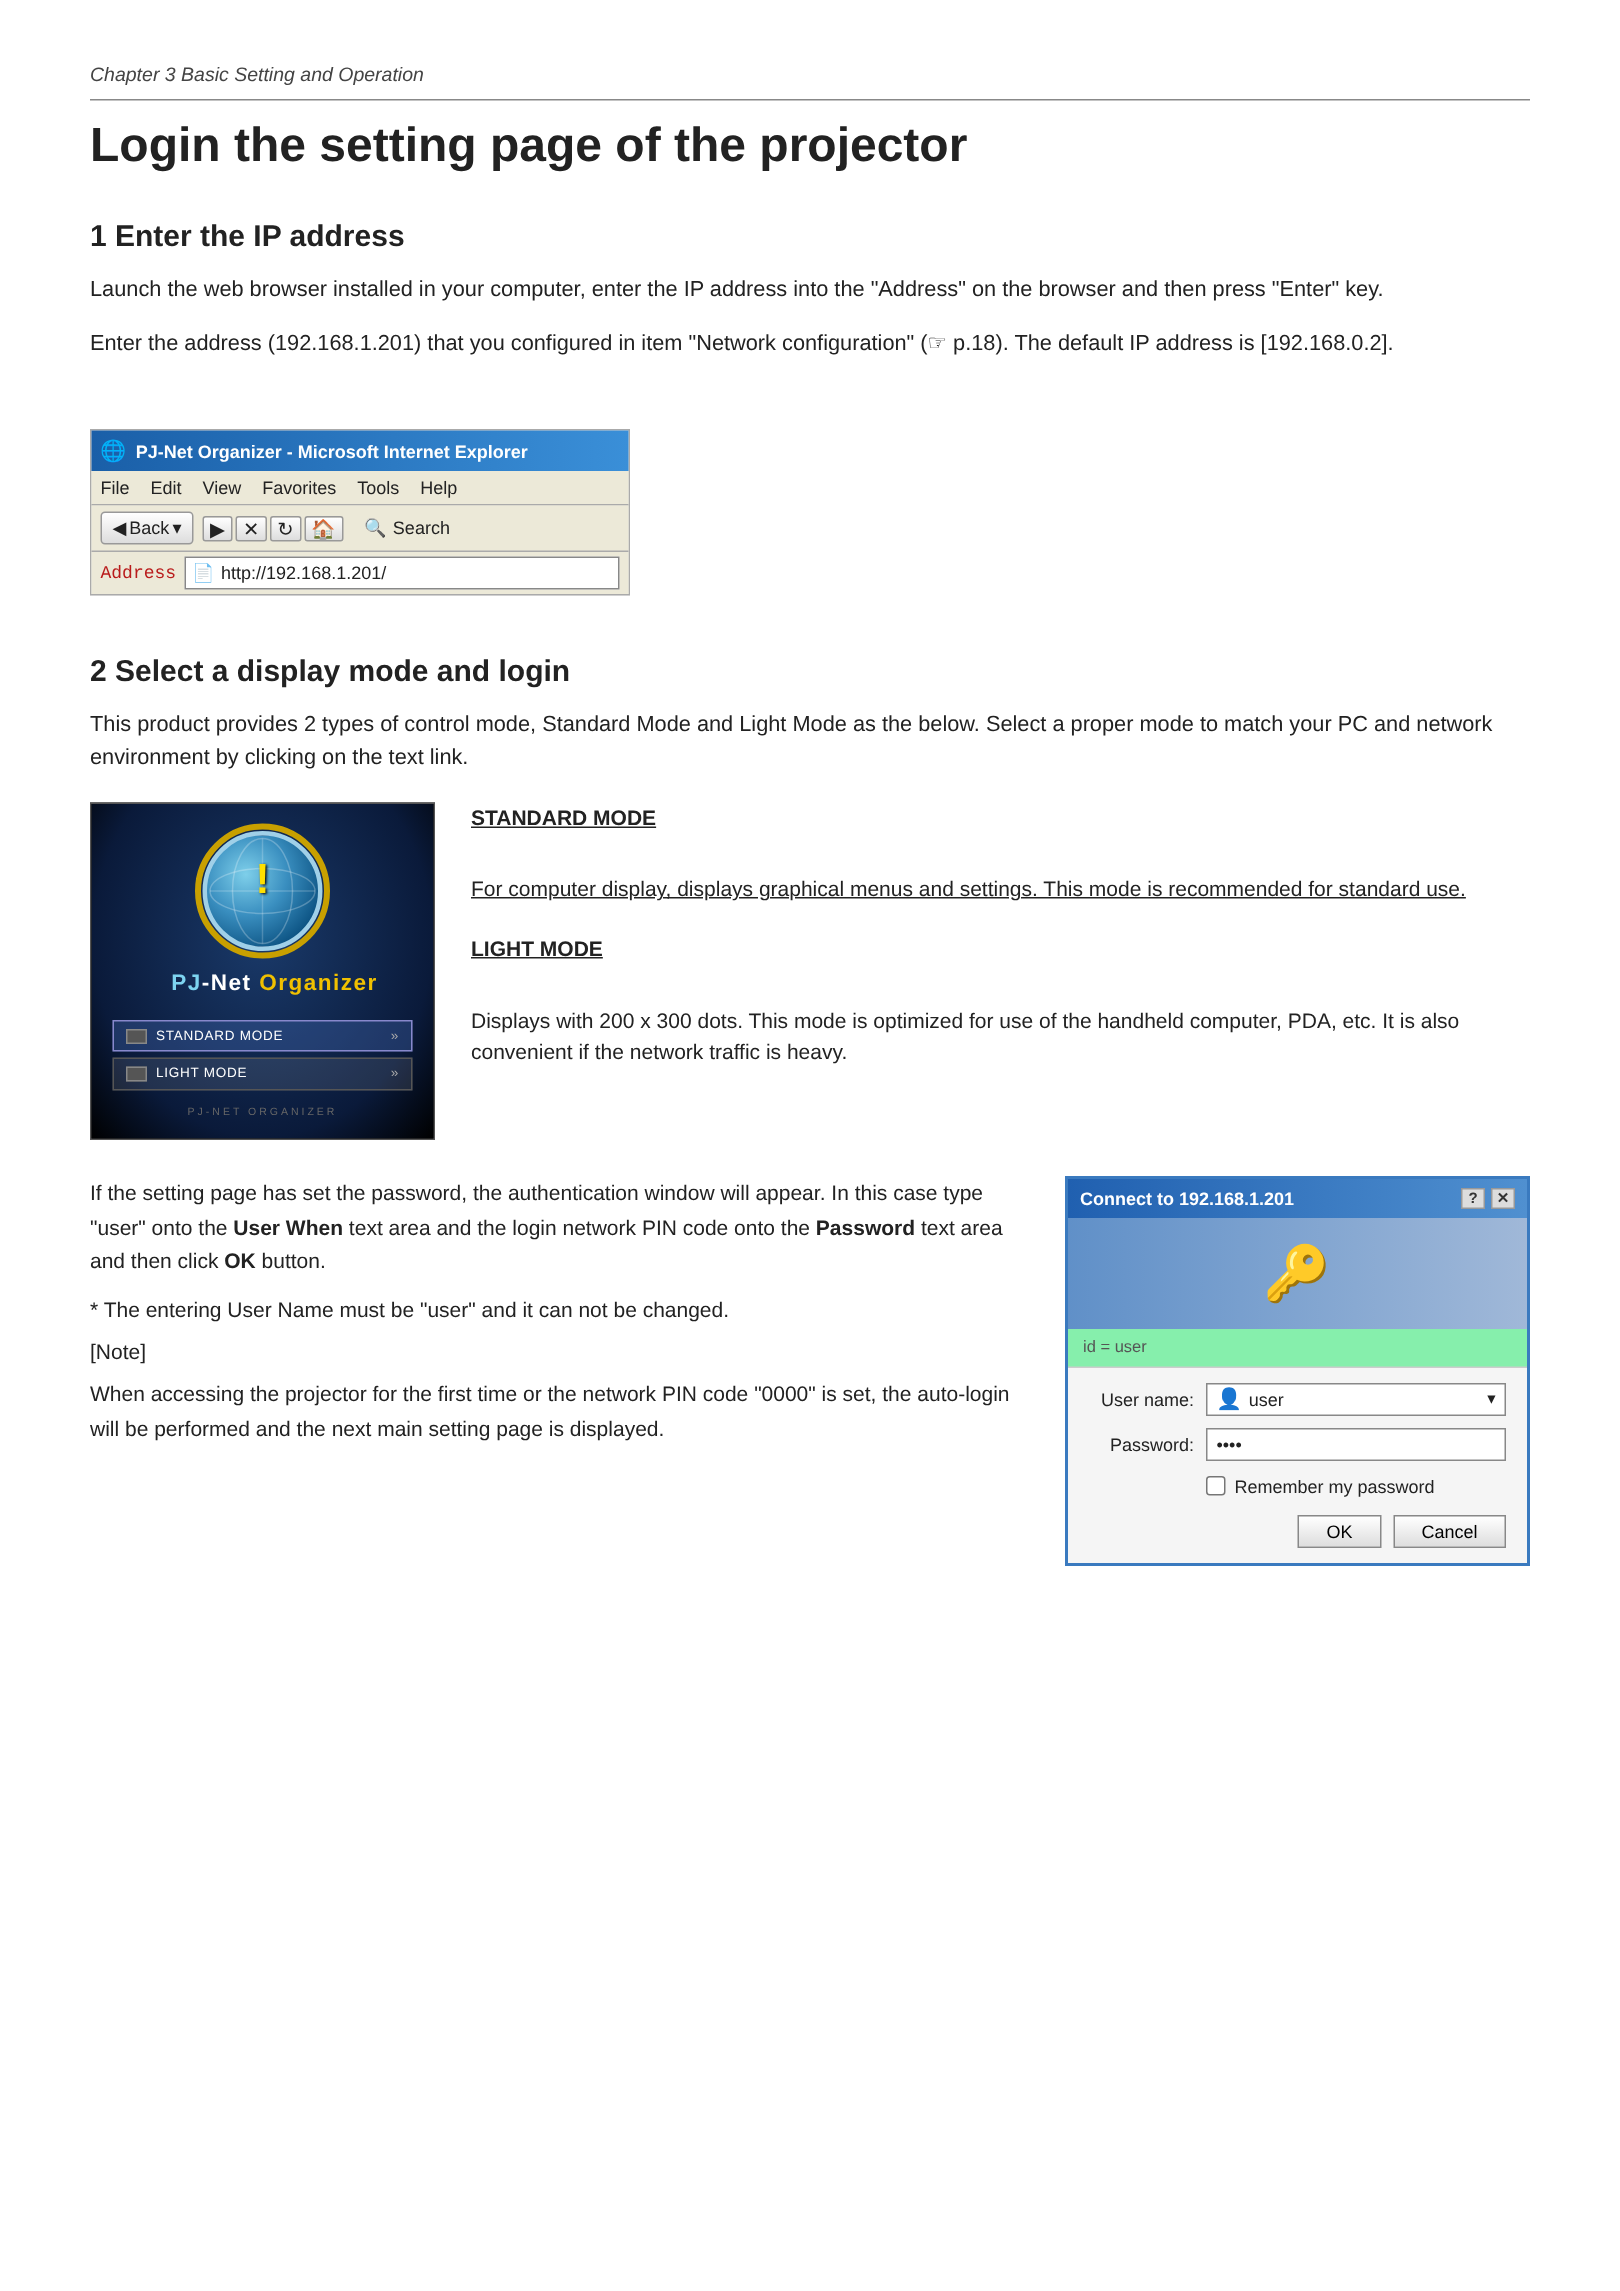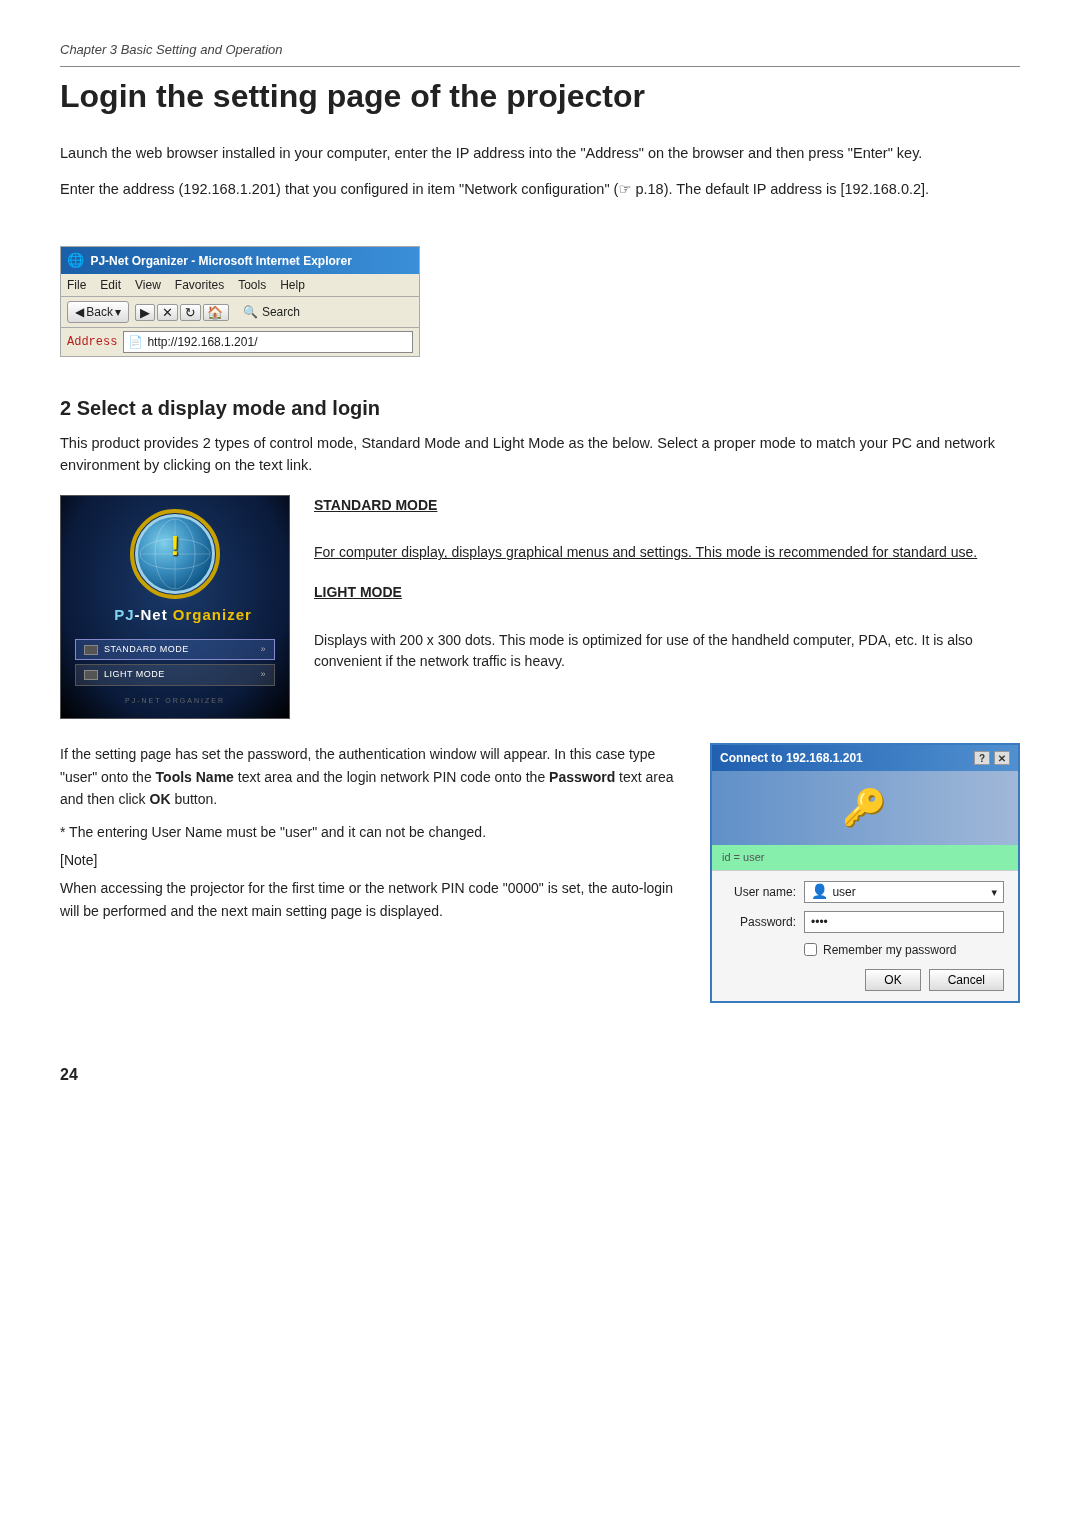--- a/index.html
+++ b/index.html
@@ -391,20 +391,21 @@
 </head>
 <body>
 
 <div style="position:relative;">
 
   <p class="chapter-label">Chapter 3 Basic Setting and Operation</p>
   <hr class="top-rule">
 
   <h1 class="page-title">Login the setting page of the projector</h1>
 
+  <h2 class="section-title">1 Enter the IP address</h2>
 
   <div class="section-1">
     <div class="section-1-text">
       <p>Launch the web browser installed in your computer, enter the IP address into the "Address" on the browser and then press "Enter" key.</p>
       <p>Enter the address (192.168.1.201) that you configured in item "Network configuration" (☞ p.18). The default IP address is [192.168.0.2].</p>
     </div>
 
     <div class="browser-screenshot">
       <div class="browser-title-bar">
         <span class="browser-icon">🌐</span>
@@ -504,21 +505,21 @@
           <span class="mode-label-light" style="display: block; margin-bottom: 4px;">LIGHT MODE</span>
           <span>&nbsp;</span>
           <span class="mode-desc-text" style="display: block;">Displays with 200 x 300 dots. This mode is optimized for use of the handheld computer, PDA, etc. It is also convenient if the network traffic is heavy.</span>
         </div>
       </div>
     </div>
   </div>
 
   <div class="section-auth">
     <div class="section-auth-text">
-      <p>If the setting page has set the password, the authentication window will appear. In this case type "user" onto the <span class="user-name-bold">Tools Name</span> text area and the login network PIN code onto the <span class="user-name-bold">Password</span> text area and then click <span class="user-name-bold">OK</span> button.</p>
+      <p>If the setting page has set the password, the authentication window will appear. In this case type "user" onto the <span class="user-name-bold">User When</span> text area and the login network PIN code onto the <span class="user-name-bold">Password</span> text area and then click <span class="user-name-bold">OK</span> button.</p>
       <div class="note-section">
         <p>* The entering User Name must be "user" and it can not be changed.</p>
         <p>[Note]</p>
         <p>When accessing the projector for the first time or the network PIN code "0000" is set, the auto-login will be performed and the next main setting page is displayed.</p>
       </div>
     </div>
 
     <div class="login-dialog">
       <div class="login-dialog-title">
         <span>Connect to 192.168.1.201</span>
@@ -557,14 +558,13 @@
             <span>OK</span>
           </button>
           <button class="dialog-btn">
             <span>Cancel</span>
           </button>
         </div>
       </div>
     </div>
   </div>
 
-  <div style="margin-top: 60px; font-weight: bold; font-size: 16px;">24</div>
 </div>
 
 </body></html>

